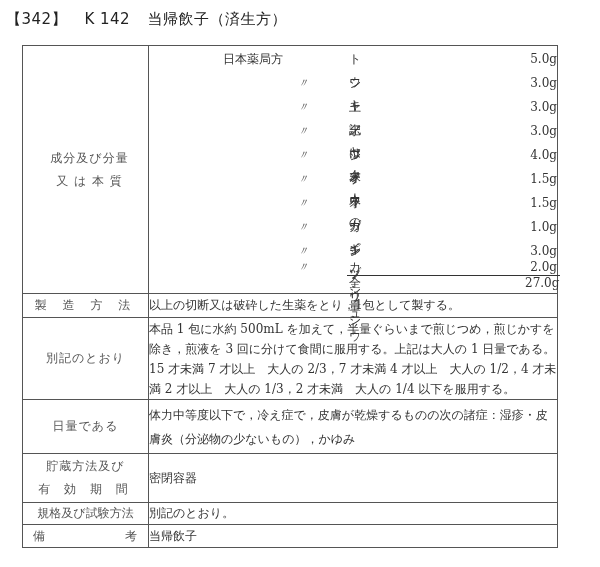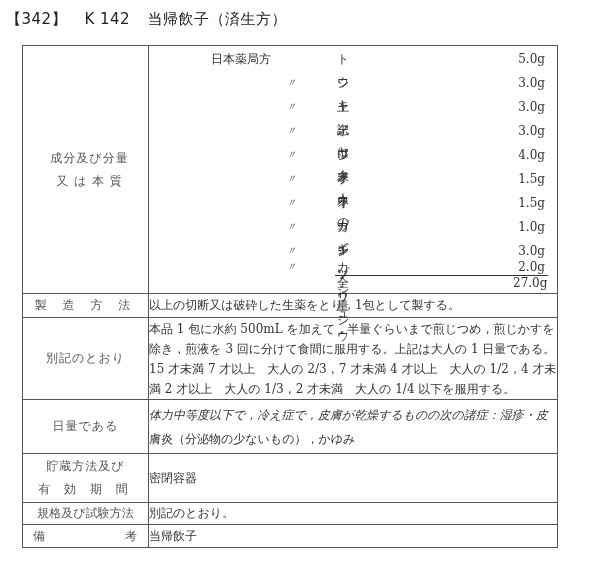--- a/index.html
+++ b/index.html
@@ -31,21 +31,21 @@
   <span>当帰飲子（済生方）</span>
 </div>
 
 <table class="main">
   <tbody>
       <tr>
     <td class="label lbl2" style="height:247px;padding-left:8px;">
       <div>成分及び分量</div>
       <div>又 は 本 質</div>
     </td>
-    <td class="content" style="padding-left:4px;">
+    <td class="content" style="padding-left:16px;">
       <div class="ing" id="ing">
         <div class="ing-row" style="top:2px;left:60px;">
           <span class="src" style="left:-60px;">日本薬局方</span>
           <span class="name">トウキ</span>
           <span class="amt">5.0g</span>
         </div>
         <div class="ing-row" style="top:26px;left:60px;">
           <span class="ditto">〃</span>
           <span class="name">シャクヤク</span>
           <span class="amt">3.0g</span>
@@ -110,21 +110,21 @@
         <div style="height:20px;line-height:20px;">本品 1 包に水約 500mL を加えて，半量ぐらいまで煎じつめ，煎じかすを</div>
         <div style="height:20px;line-height:20px;">除き，煎液を 3 回に分けて食間に服用する。上記は大人の 1 日量である。</div>
         <div style="height:20px;line-height:20px;">15 才未満 7 才以上　大人の 2/3，7 才未満 4 才以上　大人の 1/2，4 才未</div>
         <div style="height:20px;line-height:20px;">満 2 才以上　大人の 1/3，2 才未満　大人の 1/4 以下を服用する。</div>
       </div>
     </td>
   </tr>
   <tr>
     <td class="label" style="height:53px;">日量である</td>
     <td class="content">
-      <div style="height:24px;line-height:24px;font-style:italic;">体力中等度以下で，冷え症で，皮膚が乾燥するものの次の諸症：湿疹・皮</div>
+      <div style="height:24px;line-height:24px;">体力中等度以下で，冷え症で，皮膚が乾燥するものの次の諸症：湿疹・皮</div>
       <div style="height:24px;line-height:24px;">膚炎（分泌物の少ないもの），かゆみ</div>
     </td>
   </tr>
   <tr>
     <td class="label lbl2" style="height:48px;">
       <div>貯蔵方法及び</div>
       <div style="letter-spacing:5px;">有 効 期 間</div>
     </td>
     <td class="content">密閉容器</td>
   </tr>

